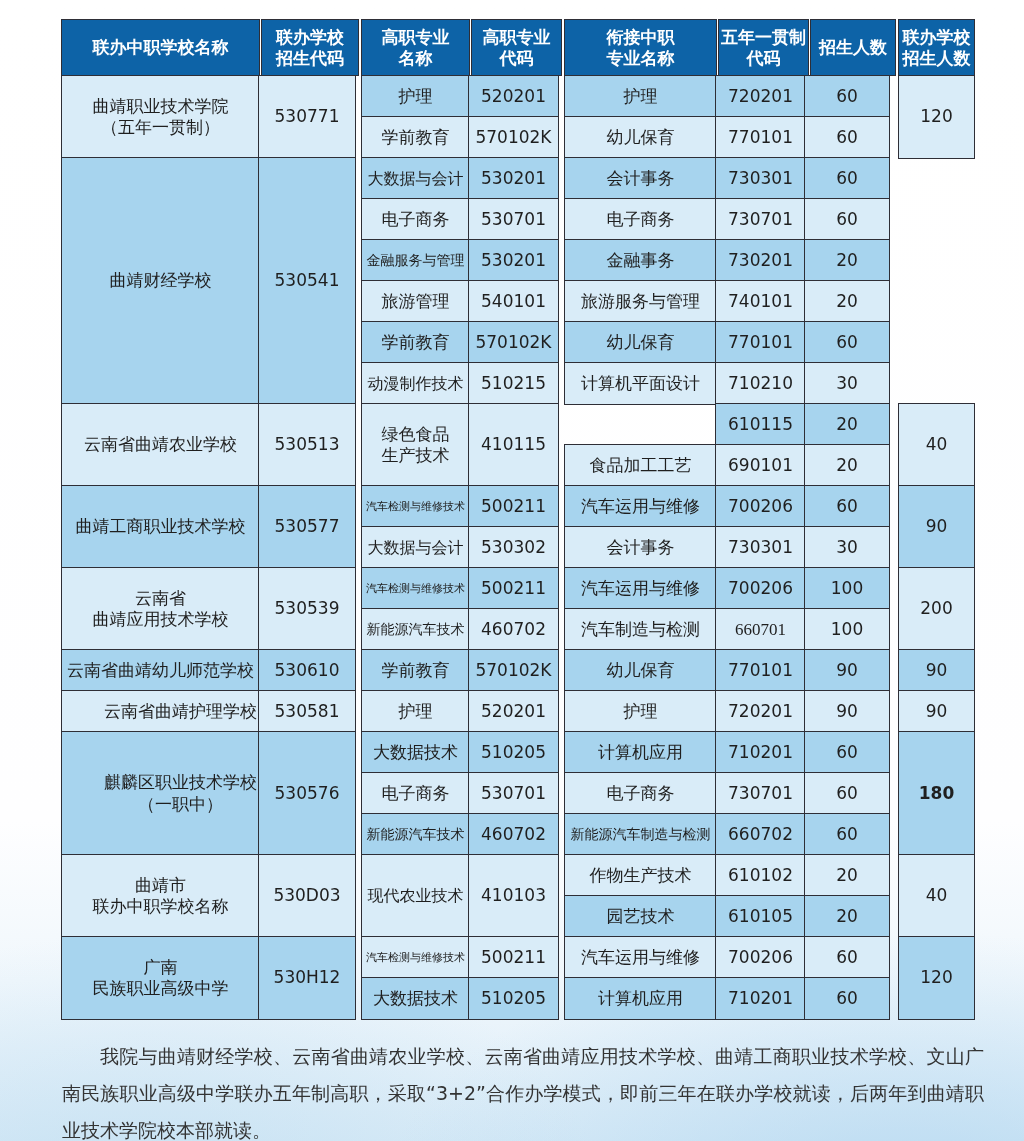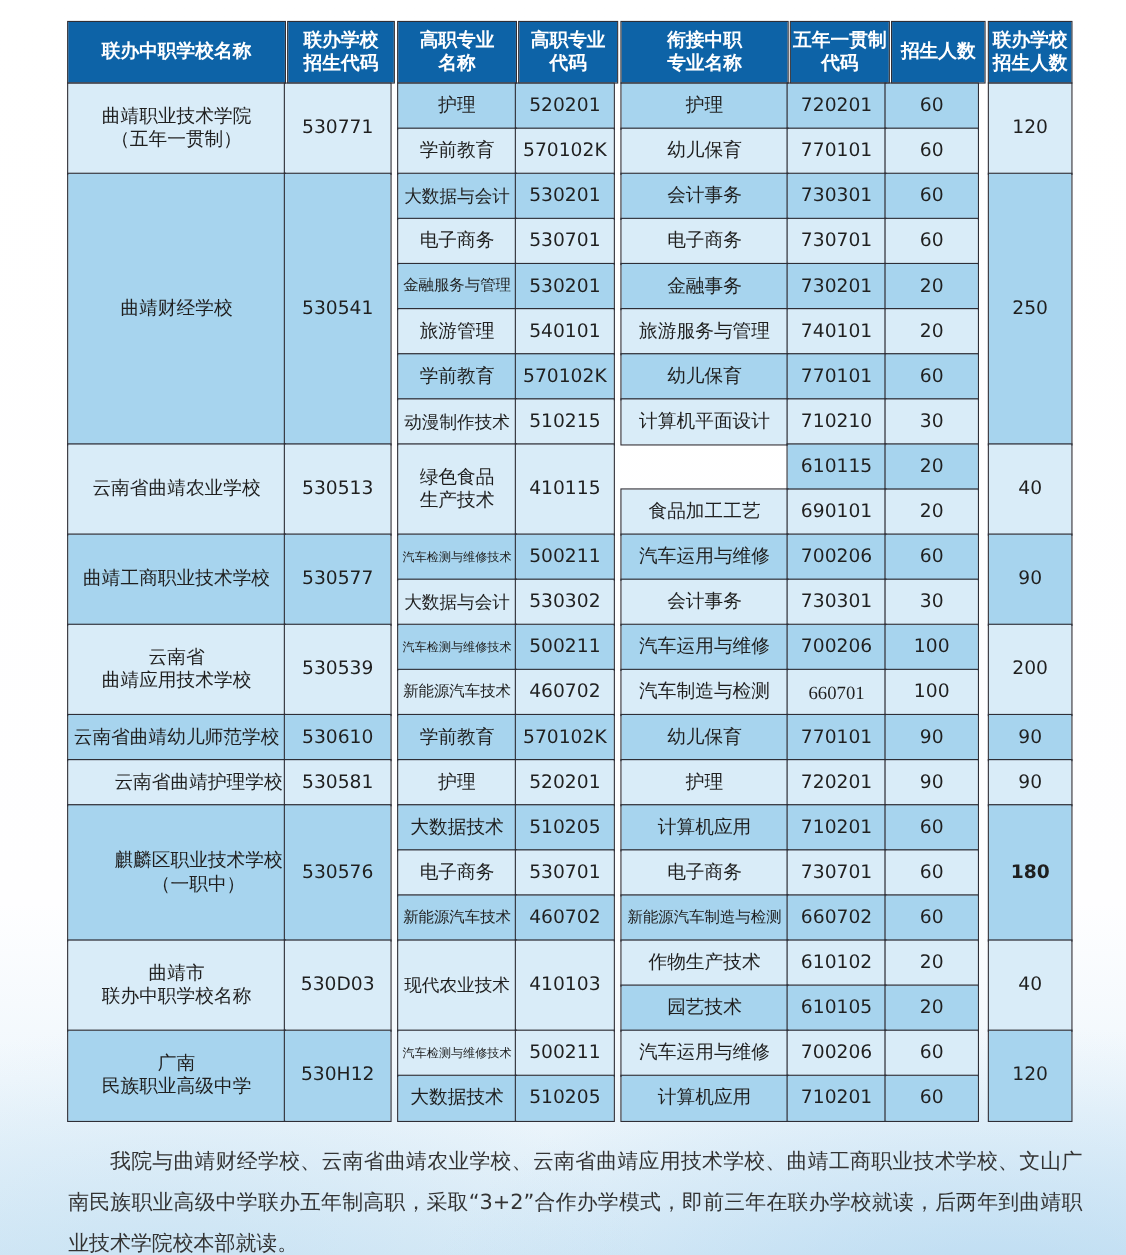--- a/index.html
+++ b/index.html
@@ -480,23 +480,20 @@
       </div>
       <div class="group">
         <div class="ghead">
           <div class="hcell" style="width: 75px;">联办学校
 招生人数</div>
         </div>
         <div class="gbody" style="grid-template-columns: 75px;">
           <div class="bcell light" style="grid-area: 1 / 1 / span 2;">
             <span style="font-size: 17px;">120</span>
           </div>
-          <div class="bcell medium" style="grid-area: 3 / 1 / span 6;">
-            <span style="font-size: 17px;">250</span>
-          </div>
           <div class="bcell light" style="grid-area: 9 / 1 / span 2;">
             <span style="font-size: 17px;">40</span>
           </div>
           <div class="bcell medium" style="grid-area: 11 / 1 / span 2;">
             <span style="font-size: 17px;">90</span>
           </div>
           <div class="bcell light" style="grid-area: 13 / 1 / span 2;">
             <span style="font-size: 17px;">200</span>
           </div>
           <div class="bcell medium" style="grid-area: 15 / 1 / span 1;">

